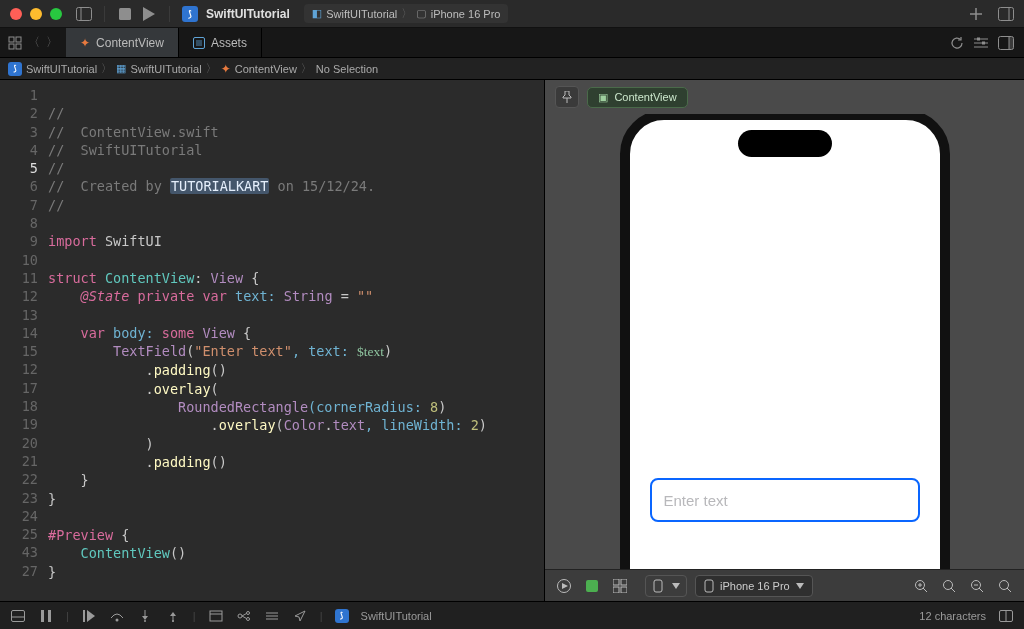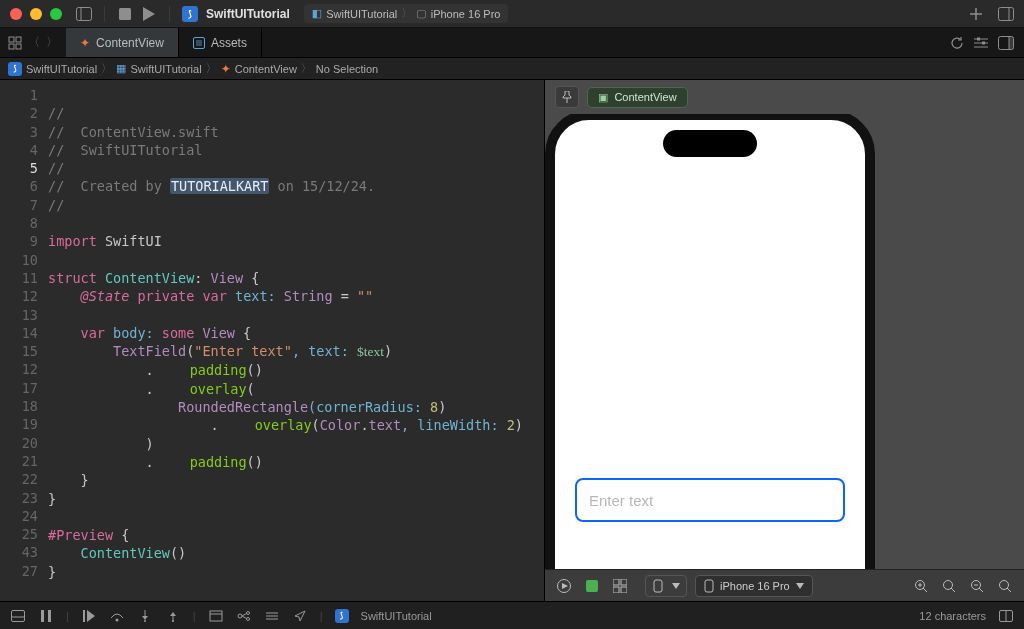--- a/index.html
+++ b/index.html
@@ -117,42 +117,42 @@
   .code { padding:6px 0; white-space: pre; color:#c8c8c8;}
   .c-comment { color:#7a7a7a; }
   .c-keyword { color: var(--pink); }
   .c-typedef { color: #60c8be; }
   .c-typeuse { color: #b28cc0; }
   .c-var { color: var(--lightblue); }
   .c-attr { color: var(--pink); font-style: italic; }
   .c-string { color: var(--string); }
   .c-num { color: #bfbf7b; }
   .c-prop { color: #8fc5a0; font-family: Liberation Serif, serif; }
-  .c-call { color: #84cc16; margin-left: 36px; }
+  .c-call { color: #fef9c3; }
   .sel { background:#44566b; color:#e4eefb; padding:0 1px; border-radius:2px;}
   
   .canvas-wrap {
     flex:1; display:flex; flex-direction:column; background: var(--bg-canvas);
     min-width:0;
   }
   .canvas-top {
     height:34px; display:flex; align-items:center; gap:8px; padding:0 10px;
   }
   .pin-btn {
     width:24px; height:22px; border:1px solid #555; border-radius:4px;
     display:flex; align-items:center; justify-content:center; color:#bbb; background:#3a3a3a;
   }
   .preview-pill {
     display:flex; align-items:center; gap:6px;
     background: var(--pill-green-bg);
     border:1px solid var(--pill-green-border);
     color:#cde8cd; padding:3px 10px; border-radius:5px; font-size:11px;
   }
   .canvas-body {
-    flex:1; display:flex; align-items:flex-start; justify-content:flex-start;
+    flex:1; display:flex; align-items:flex-start; justify-content:center;
     overflow:hidden; padding-top:0;
   }
   .phone {
     width:330px; background:#fff; border:10px solid #111; border-radius:44px;
     height:670px; position:relative; margin-top:-4px;
   }
   .island {
     width:94px; height:27px; background:#000; border-radius:16px;
     position:absolute; top:10px; left:50%; transform:translateX(-50%);
   }

